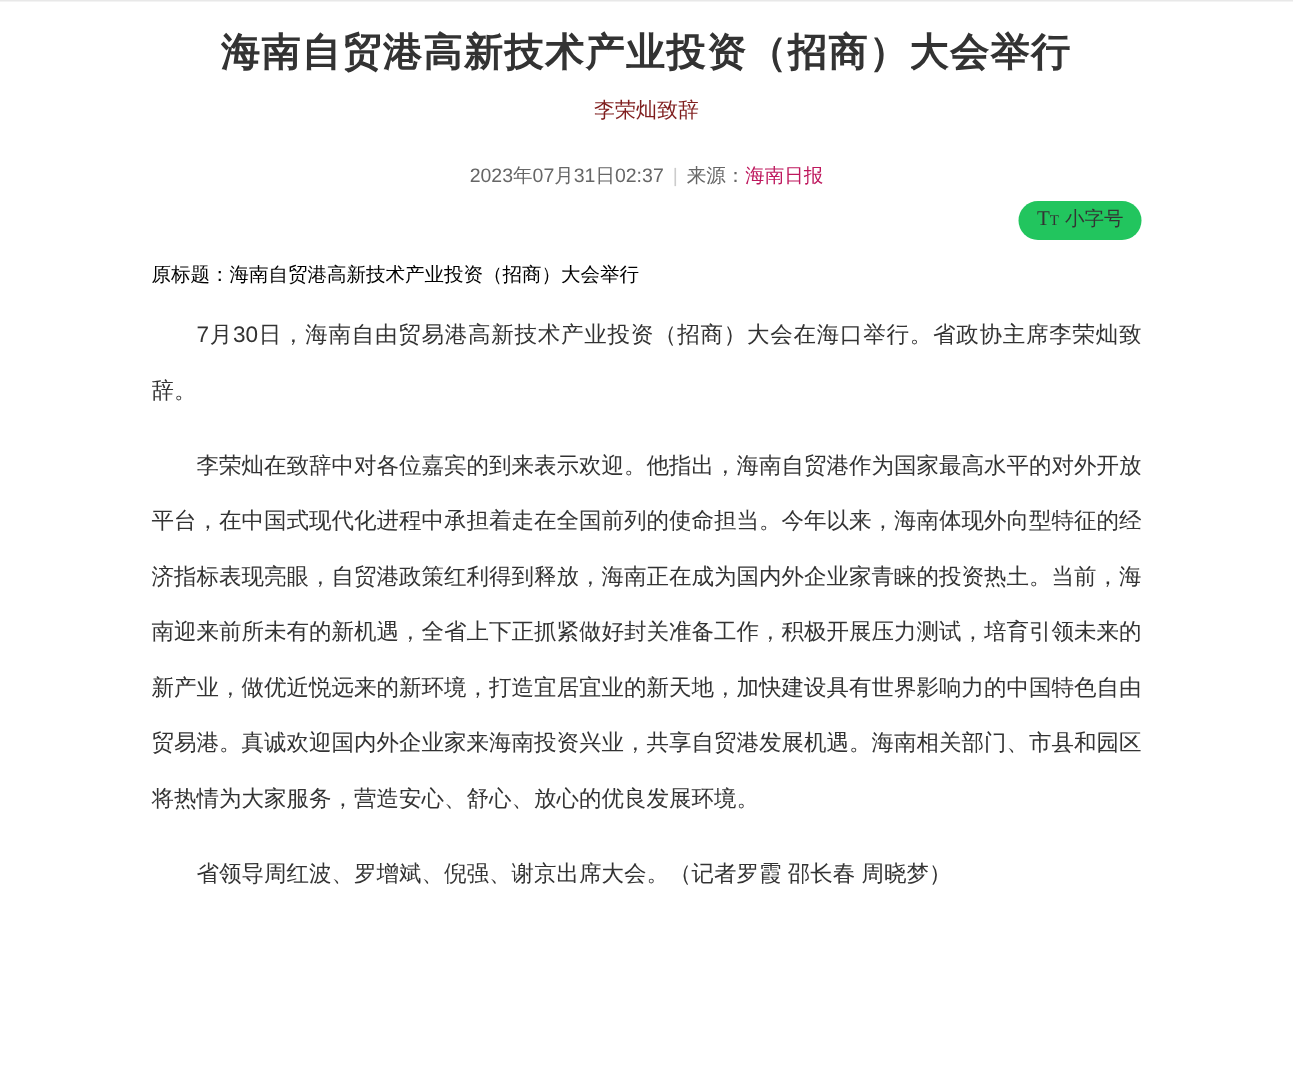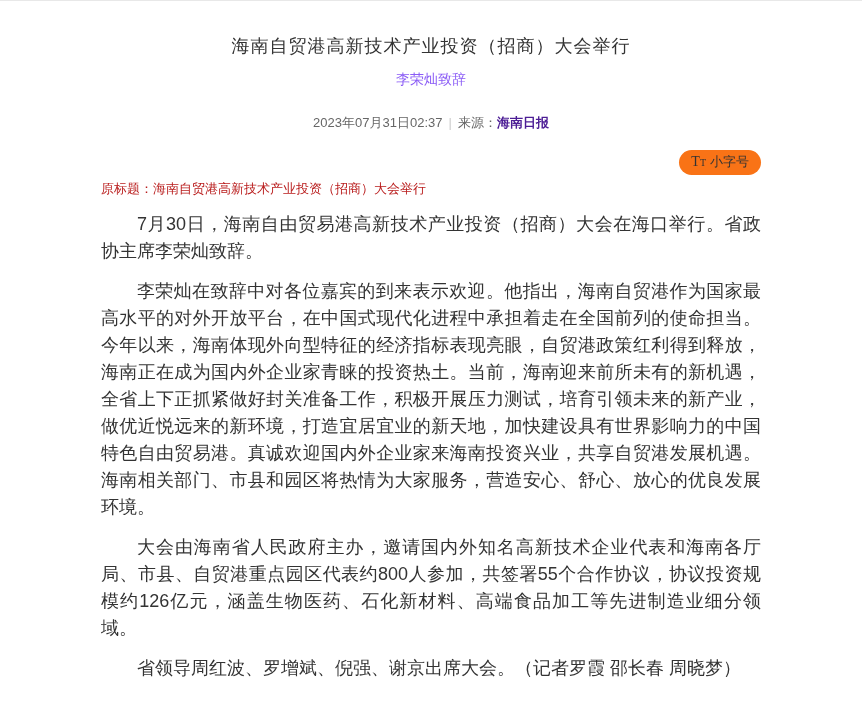--- a/index.html
+++ b/index.html
@@ -18,68 +18,67 @@
     letter-spacing: 0.5px;
   }
   .breadcrumb a { color: #9a9a9a; text-decoration: none; cursor: pointer; }
   .breadcrumb .sep { margin: 0 4px; color: #9a9a9a; }
   .top-divider { border: none; border-top: 1px solid #e8e8e8; height: 0; width: 100%; }
 
   
   .article { width: 660px; margin: 0 auto; }
 
   .article-title {
-    margin-top: 33px;
+    margin-top: 16px;
     text-align: center;
-    font-size: 18px;
-    font-weight: normal;
+    font-size: 26px;
+    font-weight: bold;
     color: #333333;
     letter-spacing: 1px;
   }
   .article-subtitle {
     margin-top: 13px;
     text-align: center;
     font-size: 14px;
-    color: #8b5cf6;
+    color: #7f1d1d;
   }
   .meta-row {
     margin-top: 25px;
     text-align: center;
     font-size: 13px;
     color: #666666;
   }
   .meta-row .pipe { margin: 0 6px; color: #cccccc; }
-  .meta-row .source-link { color: #4c1d95; text-decoration: none; cursor: pointer; font-weight: bold; }
+  .meta-row .source-link { color: #be185d; text-decoration: none; cursor: pointer; }
 
   .fontsize-row { margin-top: 8px; text-align: right; height: 24px; }
   .fontsize-pill {
     display: inline-block;
-    background: #f97316;
+    background: #22c55e;
     border-radius: 13px;
     padding: 3px 12px 4px 12px;
     font-size: 13px;
     color: #333333;
     cursor: pointer;
     line-height: 17px;
-    margin-top: 10px;
   }
   .fontsize-pill .t-big { font-family: "Liberation Serif", serif; font-size: 14px; }
   .fontsize-pill .t-small { font-family: "Liberation Serif", serif; font-size: 10px; }
   .fontsize-pill .fs-label { margin-left: 4px; }
 
   .original-title {
     margin-top: 16px;
     font-size: 13px;
-    color: #b91c1c;
+    color: #000000;
   }
 
   .article-body { margin-top: 10px; }
   .article-body p {
-    font-size: 18px;
-    line-height: 27px;
+    font-size: 15px;
+    line-height: 37px;
     color: #333333;
     text-indent: 2em;
     margin-top: 13px;
     text-align: justify;
   }
 </style>
 </head>
 <body>
 
 <div class="page">
@@ -100,18 +99,17 @@
       <span class="fontsize-pill">
         <span><span class="t-big">T</span><span class="t-small">T</span></span><span class="fs-label">小字号</span>
       </span>
     </div>
 
     <div class="original-title">原标题：海南自贸港高新技术产业投资（招商）大会举行</div>
 
     <div class="article-body">
       <p>7月30日，海南自由贸易港高新技术产业投资（招商）大会在海口举行。省政协主席李荣灿致辞。</p>
       <p>李荣灿在致辞中对各位嘉宾的到来表示欢迎。他指出，海南自贸港作为国家最高水平的对外开放平台，在中国式现代化进程中承担着走在全国前列的使命担当。今年以来，海南体现外向型特征的经济指标表现亮眼，自贸港政策红利得到释放，海南正在成为国内外企业家青睐的投资热土。当前，海南迎来前所未有的新机遇，全省上下正抓紧做好封关准备工作，积极开展压力测试，培育引领未来的新产业，做优近悦远来的新环境，打造宜居宜业的新天地，加快建设具有世界影响力的中国特色自由贸易港。真诚欢迎国内外企业家来海南投资兴业，共享自贸港发展机遇。海南相关部门、市县和园区将热情为大家服务，营造安心、舒心、放心的优良发展环境。</p>
-      <p>大会由海南省人民政府主办，邀请国内外知名高新技术企业代表和海南各厅局、市县、自贸港重点园区代表约800人参加，共签署55个合作协议，协议投资规模约126亿元，涵盖生物医药、石化新材料、高端食品加工等先进制造业细分领域。</p>
       <p>省领导周红波、罗增斌、倪强、谢京出席大会。（记者罗霞 邵长春 周晓梦）</p>
     </div>
 
   </div>
 </div>
 
 </body></html>

